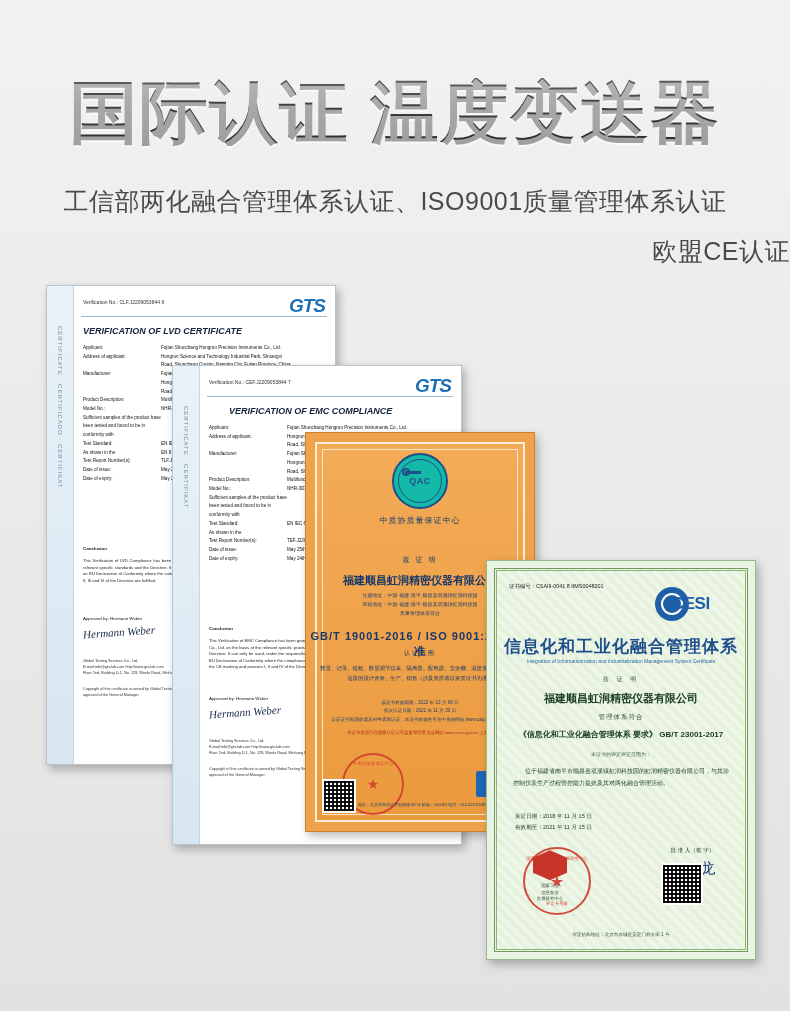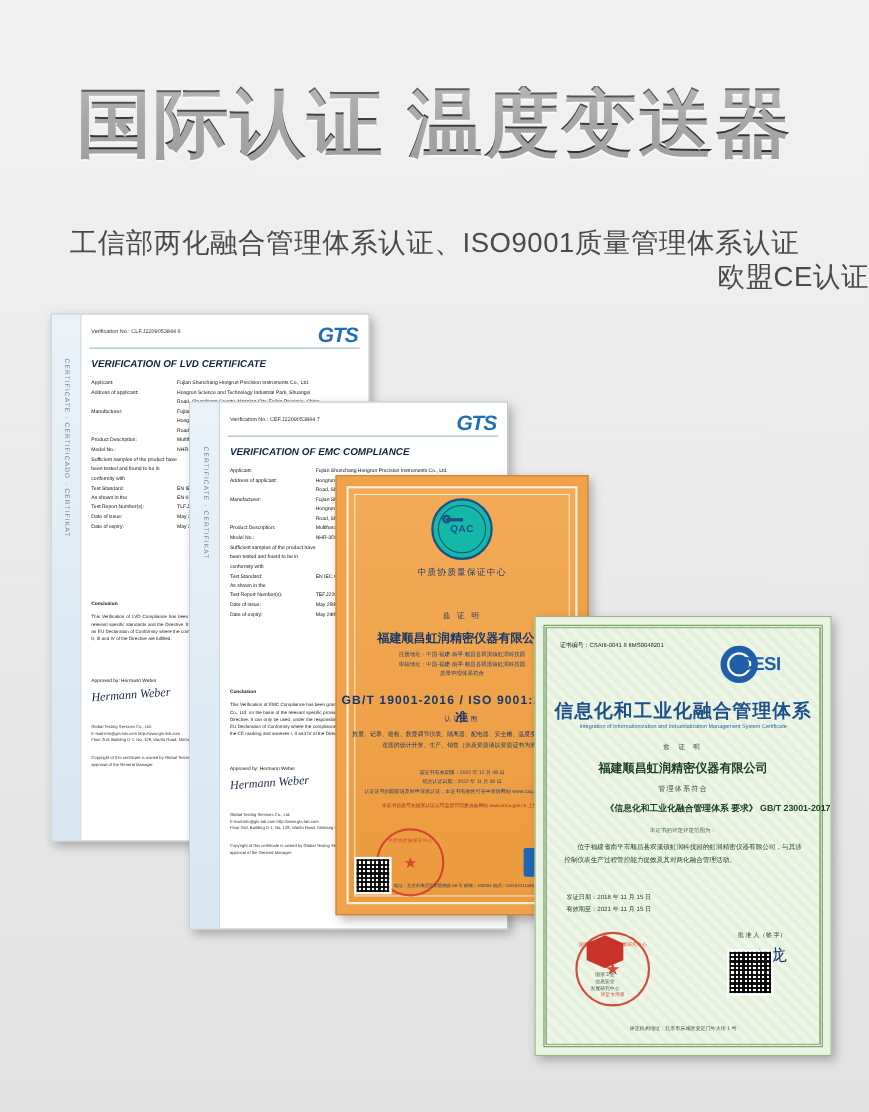--- a/index.html
+++ b/index.html
@@ -40,21 +40,20 @@
   }
   .sub1 {
     position: absolute;
     top: 185px;
     left: 0;
     width: 790px;
     text-align: center;
     font-size: 25px;
     color: #4a4a4a;
     letter-spacing: 0.5px;
-    margin-top: 19px;
   }
   .sub2 {
     position: absolute;
     top: 235px;
     left: 0;
     width: 790px;
     text-align: right;
     font-size: 25px;
     color: #4a4a4a;
     letter-spacing: 0.5px;
@@ -484,21 +483,21 @@
     position: absolute;
     top: 152px; left: 0; right: 0;
     text-align: center;
     font-size: 6.5px;
     color: #35513a;
     letter-spacing: 1px;
   }
   .cesi .stdline {
     position: absolute;
     top: 168px; left: 0; right: 0;
-    text-align: right;
+    text-align: center;
     font-size: 8px;
     font-weight: bold;
     color: #1b4020;
   }
   .cesi .hint {
     position: absolute;
     top: 190px; left: 0; right: 0;
     text-align: center;
     font-size: 5px;
     color: #4a6b4f;
@@ -691,21 +690,21 @@
     <div class="footer" style="top:400px;">Copyright of this certificate is owned by Global Testing Services Co., Ltd. and may not be reproduced other than in full, except with the prior approval of the General Manager.</div>
   </div>
 
   <div class="cert gts" style="left:172px; top:365px; width:290px; height:480px;">
     <div class="side">
       <div class="side-text">CERTIFICATE · CERTIFIKAT</div>
     </div>
     <div class="vercode">Verification No.:  CEF.J2209053844 7</div>
     <div class="logo"><span>GTS</span></div>
     <div class="rule" style="top:30px;"></div>
-    <div class="title" style="top:40px;">VERIFICATION OF EMC COMPLIANCE</div>
+    <div class="title" style="top:40px;margin-left:20px;">VERIFICATION OF EMC COMPLIANCE</div>
 
     <div class="rows">
       <div class="rw">
           <span class="k">Applicant:</span>
           <span class="v">Fujian Shunchang Hongrun Precision Instruments Co., Ltd.</span>
         </div>
       <div class="rw">
           <span class="k">Address of applicant:</span>
           <span class="v">Hongrun Science and Technology Industrial Park, Shuangxi</span>
         </div>

